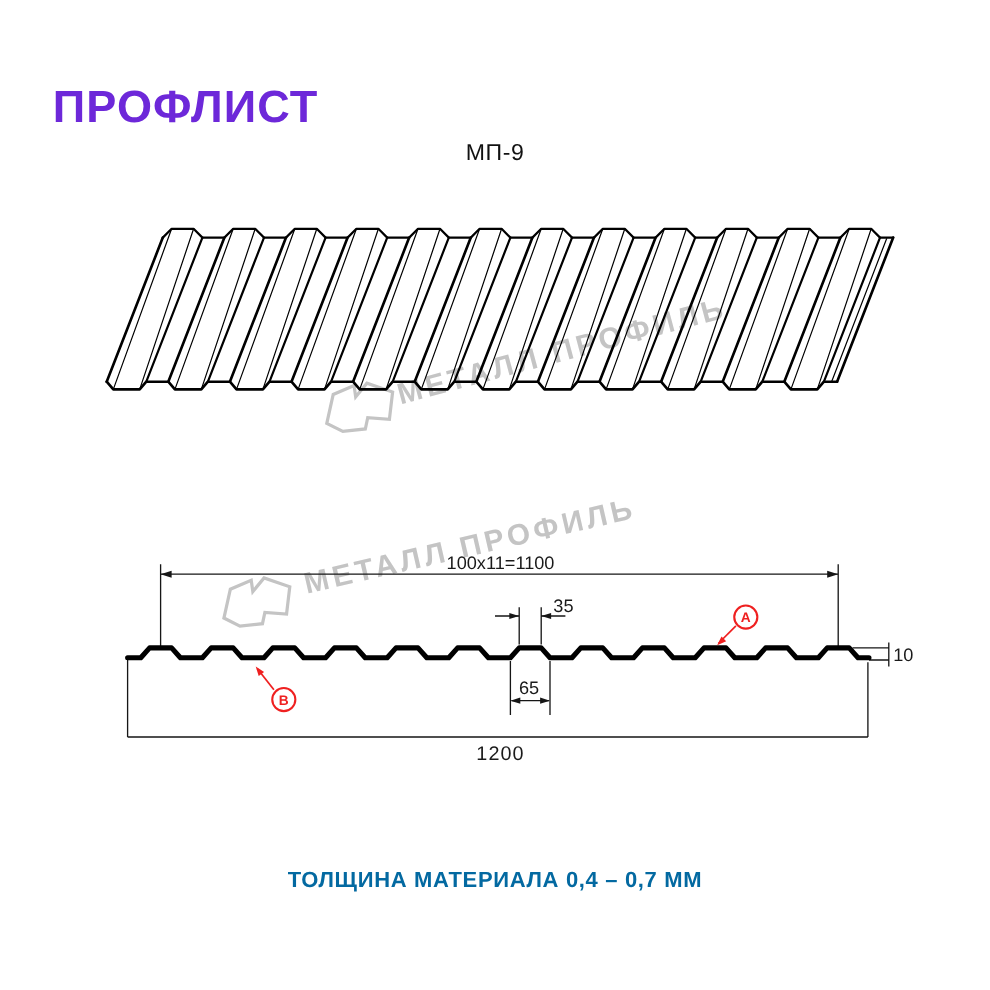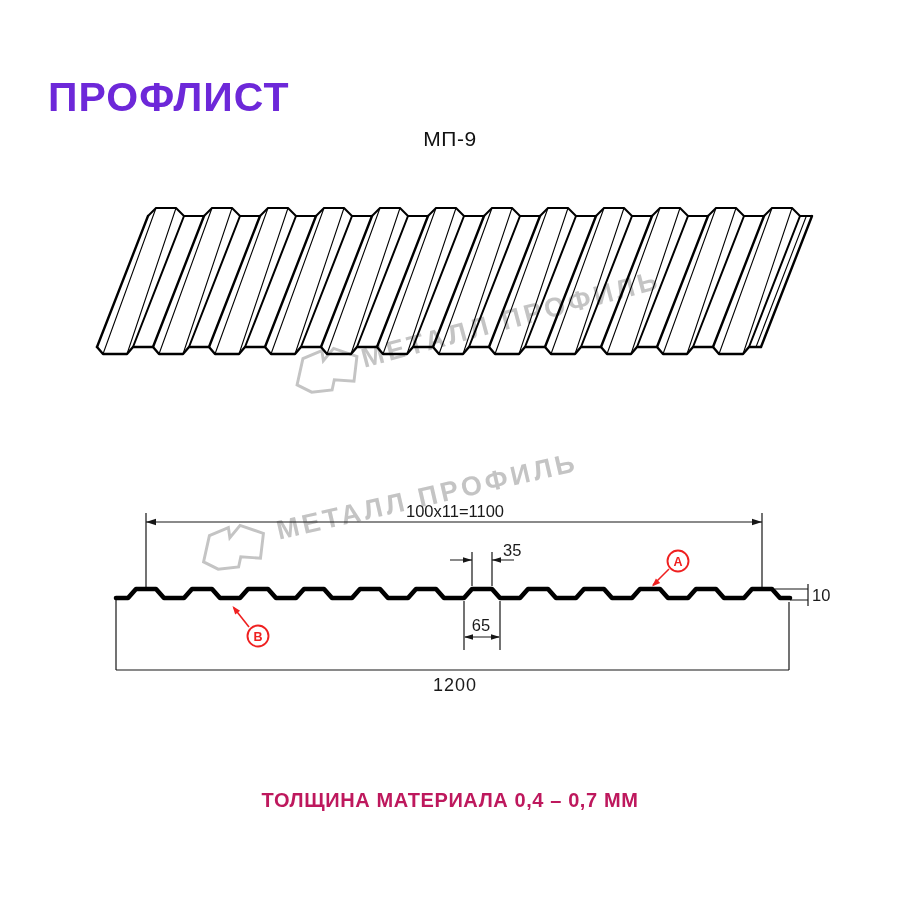--- a/index.html
+++ b/index.html
@@ -14,21 +14,21 @@
     letter-spacing:1px;
     padding-left:48px;
   }
   .subtitle{
     position:absolute;left:0;top:127px;width:900px;
     text-align:center;font-size:21px;font-weight:500;color:#111;
     letter-spacing:0.5px;
   }
   .footer-note{
     position:absolute;left:0;top:789px;width:900px;
-    text-align:center;font-size:20px;font-weight:600;color:#be185d;
+    text-align:center;font-size:20px;font-weight:600;color:#0369a1;
     letter-spacing:0.6px;
   }
   .wm-text{
     position:absolute;white-space:nowrap;
     font-size:27px;font-weight:700;letter-spacing:3.5px;
     color:#c4c4c4;
     transform-origin:left center;
   }
   .wm1-text{left:362px;top:344px;transform:rotate(-15deg);}
   .wm2-text{left:277px;top:516px;transform:rotate(-13deg);}

